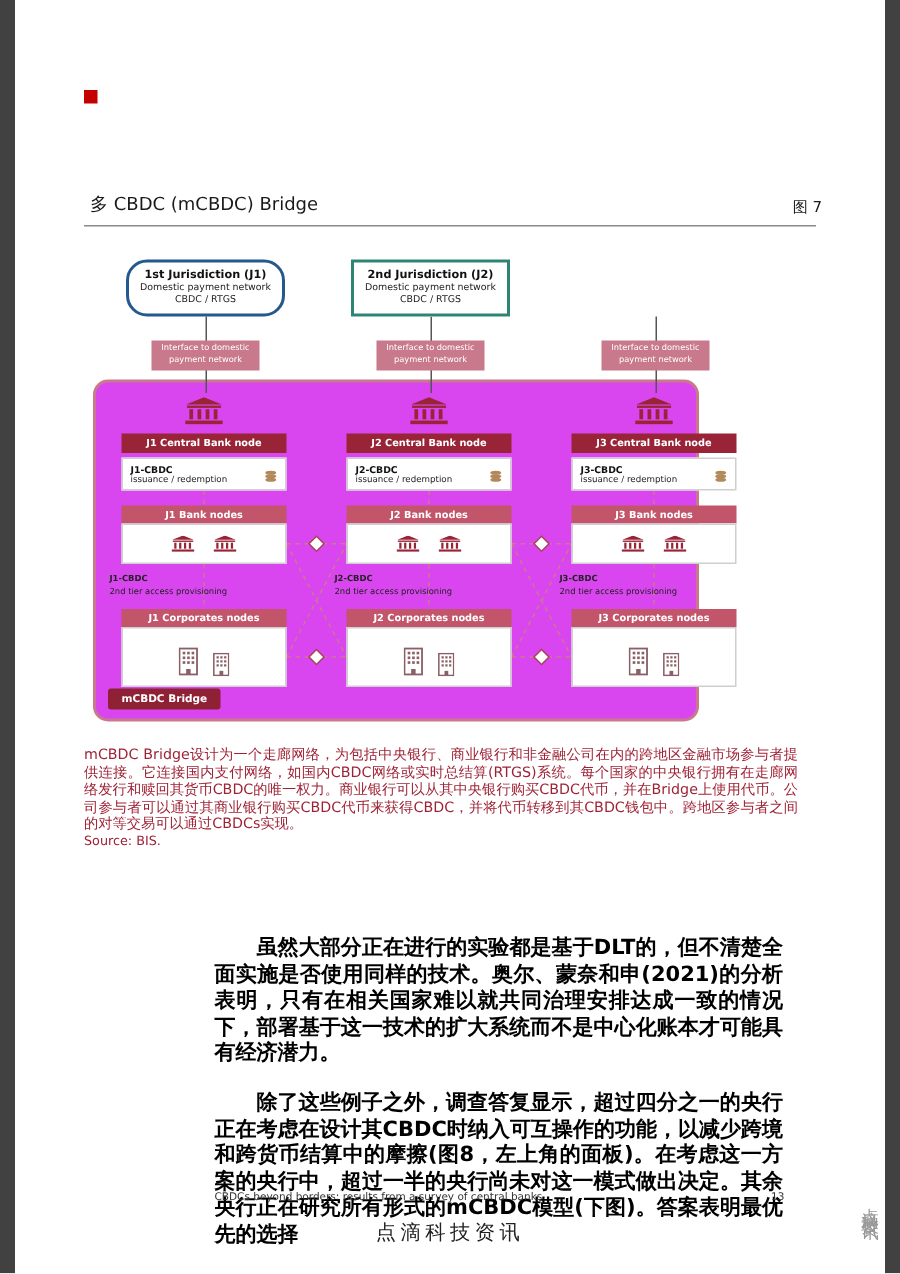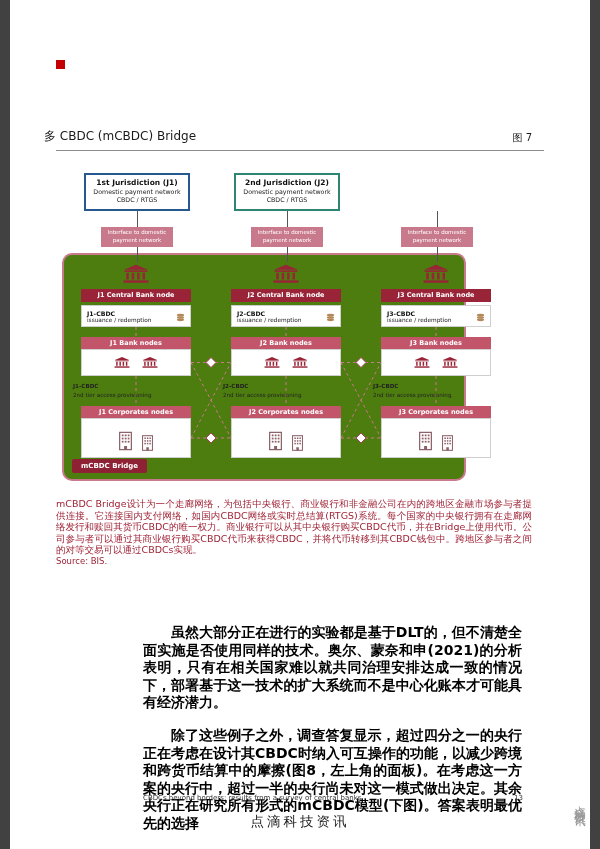--- a/index.html
+++ b/index.html
@@ -3,39 +3,39 @@
 <meta charset="utf-8">
 <style>
   * { margin:0; padding:0; box-sizing:border-box; }
   html,body { width:600px; height:849px; }
   body { font-family:"DejaVu Sans","Liberation Sans",sans-serif; background:#ffffff; }
   .stage { position:relative; width:600px; height:849px; background:#fff; overflow:hidden; }
   .edge { position:absolute; top:0; bottom:0; width:10px; background:#414141; z-index:5; }
   .edge.left{ left:0; } .edge.right{ right:0; }
   .marker { position:absolute; left:56px; top:60px; width:9px; height:9px; background:#c40000; }
 
-  .header { position:absolute; left:44px; top:128px; width:488px; display:flex; justify-content:space-between; align-items:flex-end;gap:28px; }
+  .header { position:absolute; left:60px; top:128px; width:488px; display:flex; justify-content:space-between; align-items:flex-end;gap:28px; }
   .header .title { font-size:12px; color:#1a1a1a; }
   .header .figlabel { font-size:10px; color:#1a1a1a; }
   .rule { position:absolute; left:56px; top:150px; width:488px; height:1px; background:#8a8a8a; }
 
   .vconn { position:absolute; width:1px; background:#555; top:211px; height:51px; z-index:1; }
   .vconn.v1{ left:137px; } .vconn.v2{ left:287px; } .vconn.v3{ left:437px; }
 
   .jbox { position:absolute; top:173px; width:106px; height:38px; background:#fff; border:2px solid #333; text-align:center; padding-top:3px; z-index:2; }
   .jbox .jtitle { font-size:7.5px; font-weight:bold; color:#111; }
   .jbox .jline { font-size:6.3px; color:#222; margin-top:1px; }
-  .jbox.j1{ left:84px; border-color:#24588f; }
+  .jbox.j1{ left:84px; border-color:#24588f;border-radius:14px; }
   .jbox.j2{ left:234px; border-color:#2f8573; }
   .jbox.j3{ left:384px; border-color:#b23b47; }
 
   .iface { position:absolute; top:227px; width:72px; background:#c9798c; color:#fff; font-size:5.5px; text-align:center; padding:2px 3px; line-height:1.45; z-index:2; }
   .iface.i1{ left:101px; } .iface.i2{ left:251px; } .iface.i3{ left:401px; }
 
-  .bridge { position:absolute; left:62px; top:253px; width:404px; height:228px; border:2px solid #c9798c; border-radius:10px; background:#4d7c0f; }
+  .bridge { position:absolute; left:62px; top:253px; width:404px; height:228px; border:2px solid #c9798c; border-radius:10px; background:#d946ef; }
   .connectors { position:absolute; left:0; top:0; width:472px; height:224px; }
 
   .col { position:absolute; top:8px; width:110px; display:flex; flex-direction:column; align-items:center; }
   .col.c1{ left:17px; } .col.c2{ left:167px; } .col.c3{ left:317px; }
   .cb-icon { width:26px; height:22px; margin-bottom:4px; }
   .cb-icon svg { width:26px; height:22px; fill:#992437; }
   .bar { width:110px; height:13px; color:#fff; font-size:6.5px; font-weight:bold; text-align:center; line-height:13px; }
   .bar.dark { background:#992437; }
   .bar.mid { background:#c2556a; height:12px; line-height:12px; }
   .bar.banksbar { margin-top:10px; }

